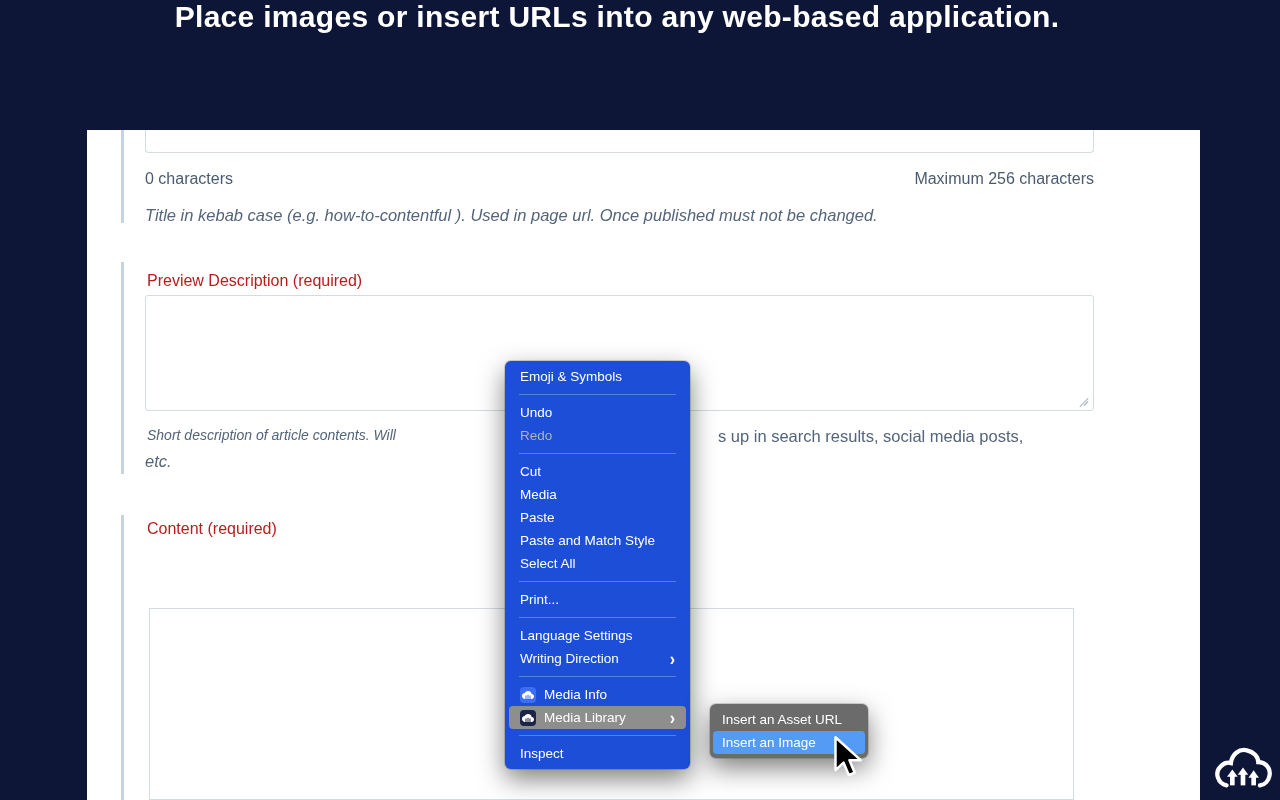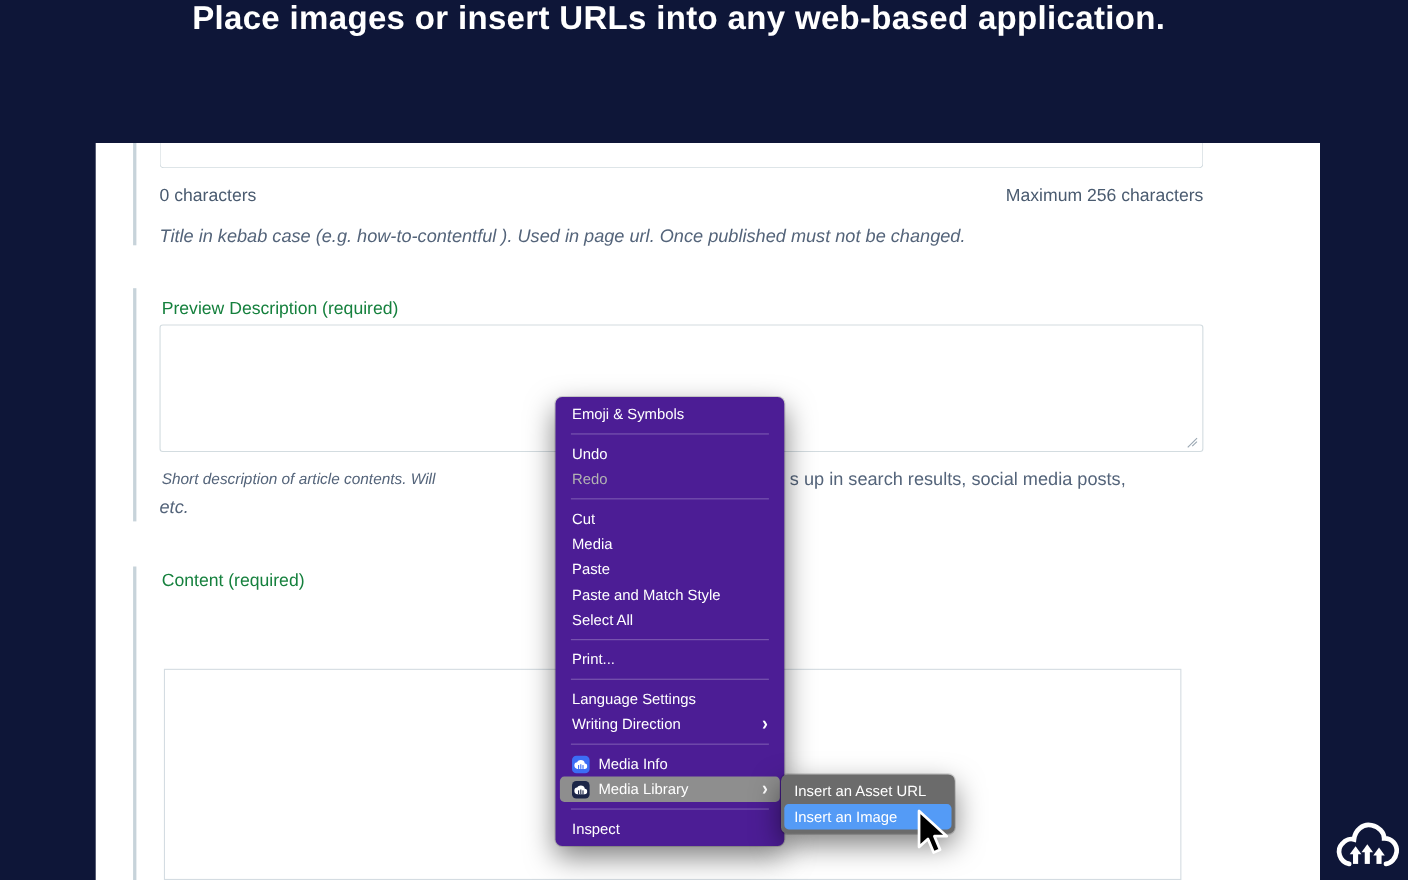--- a/index.html
+++ b/index.html
@@ -37,21 +37,21 @@
   .char-row {
     position:absolute; left:58px; top:40px; width:949px;
     display:flex; justify-content:space-between;
     color:#4a5b70; font-size:16px;
   }
   .helper-1 {
     position:absolute; left:58px; top:76px; width:960px;
     color:#54647a; font-size:16.5px; font-style:italic;
   }
 
-  .field-label { position:absolute; color:#15803d; font-size:16px; }
+  .field-label { position:absolute; color:#b91c1c; font-size:16px; }
   .label-preview { left:60px; top:142px; }
   .label-content { left:60px; top:390px; }
 
   .preview-textarea {
     position:absolute; left:58px; top:165px; width:949px; height:116px;
     border:1px solid #d3dce0; border-radius:3px; background:#fff;
   }
   .resize-handle { position:absolute; right:4px; bottom:4px; width:11px; height:11px; }
   .resize-handle i { position:absolute; display:block; height:0; border-top:1.5px solid #9aa7b2; transform:rotate(-45deg); }
   .resize-handle i:nth-child(1){ width:12px; left:0; top:7px; }
@@ -92,22 +92,22 @@
   }
   .embed-plus { font-size:19px; font-weight:400; color:#44566d; }
 
   .editor-area {
     position:absolute; left:62px; top:478px; width:925px; height:192px;
     background:#fff; border:1px solid #d4dce2;
   }
 
   
   .ctx-menu {
-    position:absolute; left:505px; top:361px; width:208px;
-    background:#4c1d95; border-radius:6px; padding:4px 0;
+    position:absolute; left:505px; top:361px; width:185px;
+    background:#1d4ed8; border-radius:6px; padding:4px 0;
     box-shadow:0 10px 26px rgba(0,0,0,.5), 0 0 0 1px rgba(0,0,0,.15);
     color:#ffffff; font-size:13.5px; z-index:10;
   }
   .mi { height:23px; display:flex; align-items:center; padding:0 15px; white-space:nowrap; }
   .mi.disabled { color:#b2b2b2; }
   .mi.sel { margin:0 4px; padding:0 11px; background:#8e8e8e; border-radius:4px; }
   .mi .chev { margin-left:auto; font-size:16px; font-weight:700; line-height:1; transform:scaleY(1.15); }
   .mdiv { height:1px; margin:6px 14px; background:rgba(255,255,255,.27); }
   .app-icon {
     width:16px; height:16px; border-radius:4px; margin-right:8px; flex:none;

